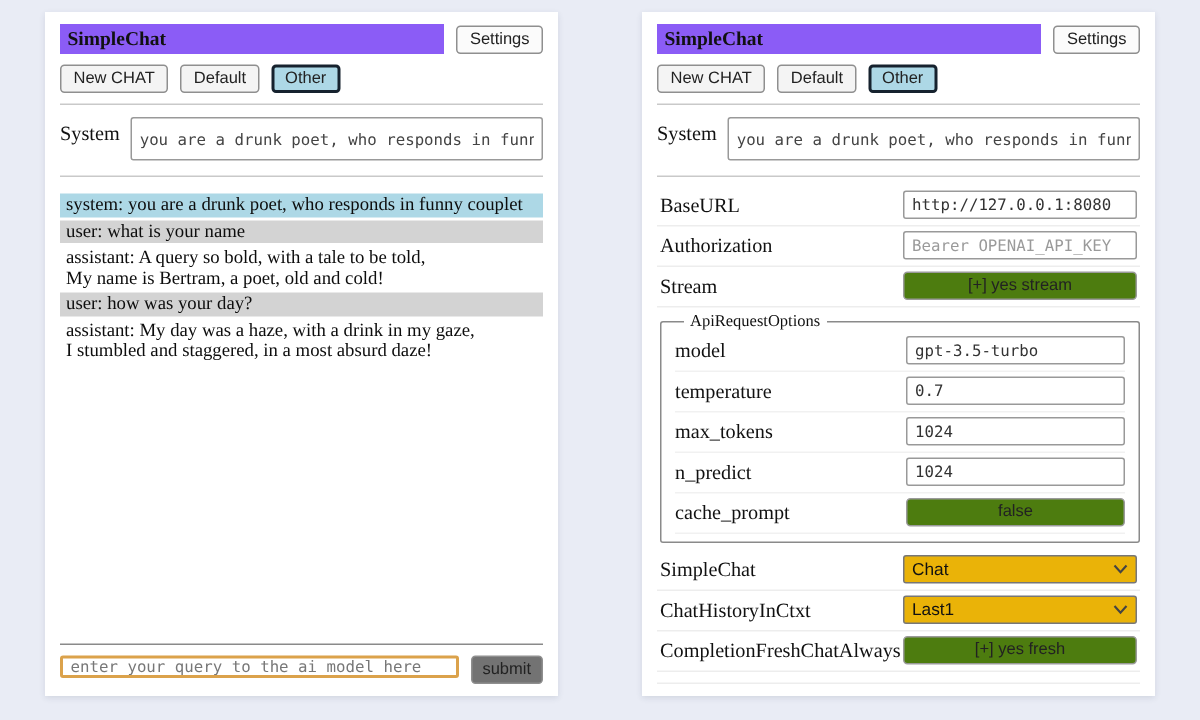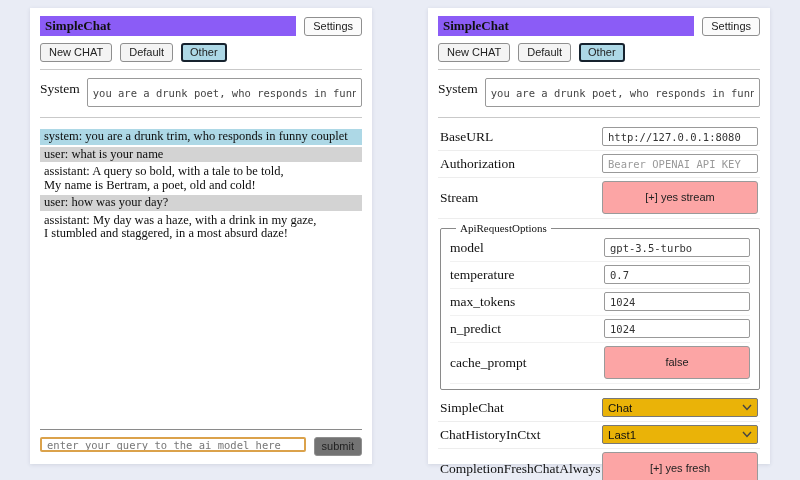--- a/index.html
+++ b/index.html
@@ -93,22 +93,22 @@
     padding: 3px 2px 4px 2px;
     border-bottom: 1px solid #ededed;
   }
   .set-row:last-of-type { border-bottom: none; }
   .set-lbl { font-size: 13.5px; color: #111; }
   .ctl-input { width: 156px; height: 19px; color: #333; }
   .ctl-input::placeholder { color: #9a9a9a; }
   .query-input::placeholder { color: #777; }
   .ctl-btn {
     width: 156px;
-    height: 33px;
-    background: #fca5a5;
+    height: 19px;
+    background: #4d7c0f;
     border: 1px solid #9a9a9a;
     border-radius: 3px;
     text-align: center;
   }
   .ctl-select {
     width: 156px;
     height: 19px;
     background: #eab308;
     border: 1px solid #777;
     border-radius: 2px;
@@ -146,21 +146,21 @@
       <button class="btn">Default</button>
       <button class="btn active">Other</button>
     </div>
     <hr class="faint">
     <div class="system-row">
       <span class="lbl">System</span>
       <input class="mono-input" value="you are a drunk poet, who responds in funny couplet" style="">
     </div>
     <hr class="faint">
     <div class="chat-list">
-      <div class="msg system">system: you are a drunk trim, who responds in funny couplet</div>
+      <div class="msg system">system: you are a drunk poet, who responds in funny couplet</div>
       <div class="msg user">user: what is your name</div>
       <div class="msg assistant">assistant: A query so bold, with a tale to be told,
 My name is Bertram, a poet, old and cold!</div>
       <div class="msg user">user: how was your day?</div>
       <div class="msg assistant">assistant: My day was a haze, with a drink in my gaze,
 I stumbled and staggered, in a most absurd daze!</div>
     </div>
     <div class="spacer"></div>
     <hr class="strong">
     <div class="query-row">

